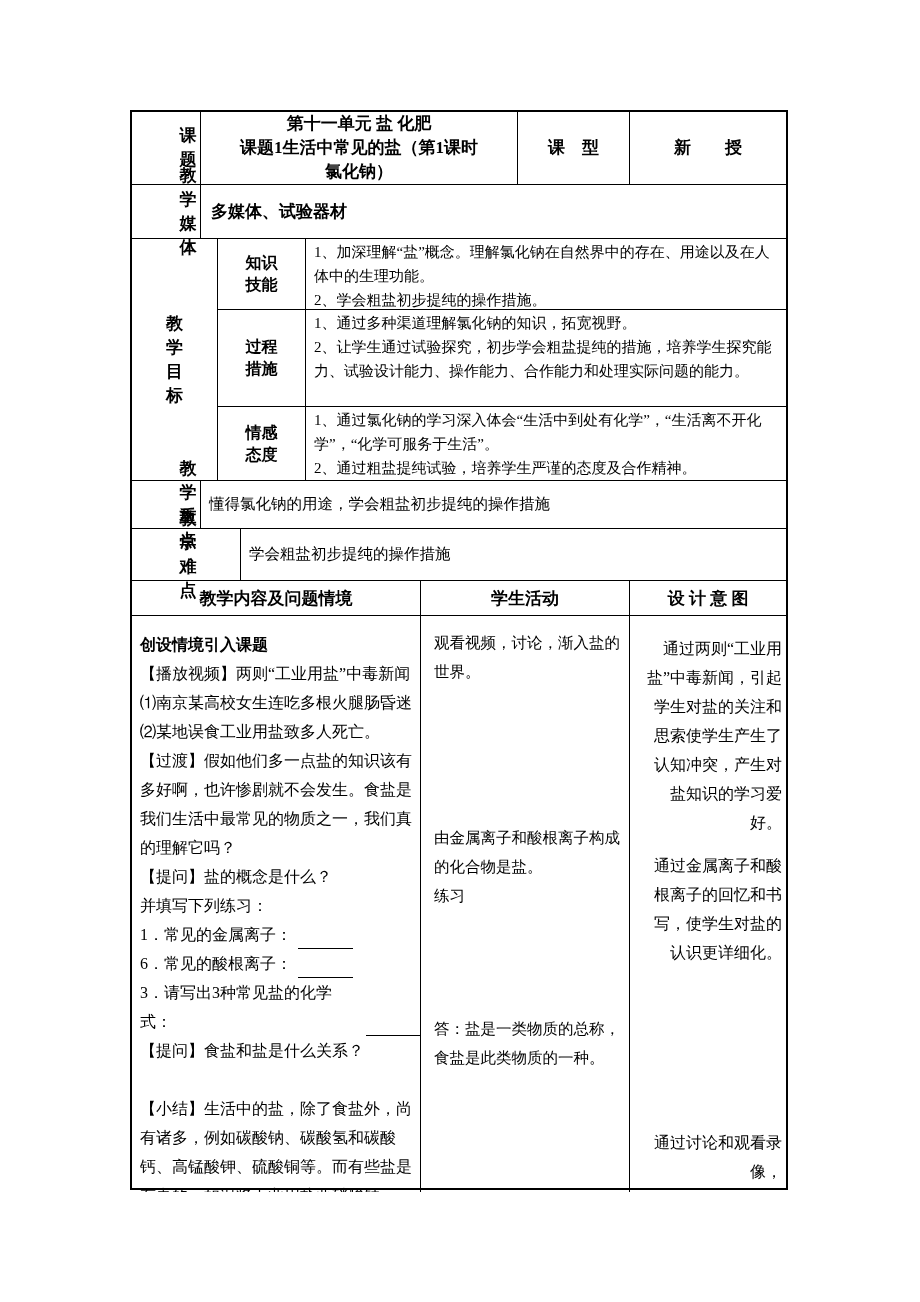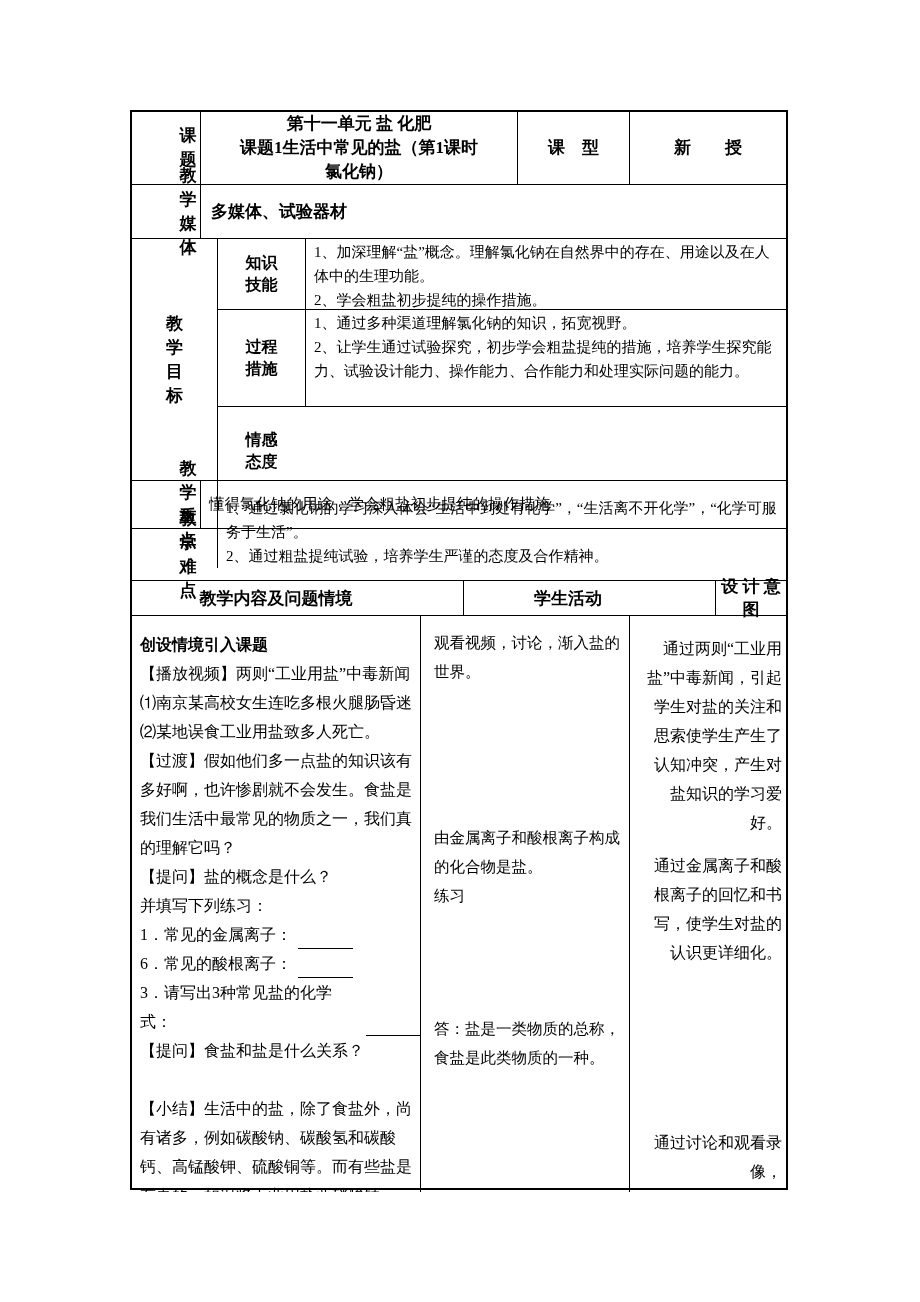--- a/index.html
+++ b/index.html
@@ -20,39 +20,39 @@
   .center{ display:flex; align-items:center; justify-content:center; text-align:center; }
   .vcenter{ display:flex; align-items:center; }
   .bold{ font-weight:bold; }
   .pre{ white-space:pre-line; }
   
   .r1{ height:72px; }
   .r2{ height:54px; }
   .r-goals{ height:242px; }
   .r-focus{ height:48px; }
   .r-diff{ height:52px;gap:40px; }
-  .r-head{ height:35px;gap:43px; }
+  .r-head{ height:35px; }
   .r-body{ height:577px; }
   .w68{ width:68px; flex:0 0 68px;padding-left:44px; }
   .w85{ width:85px; flex:0 0 85px; }
   .w317{ width:317px; flex:0 0 317px; }
   .w112{ width:112px; flex:0 0 112px; }
   .w288{ width:288px; flex:0 0 288px; }
   .w209{ width:209px; flex:0 0 209px; }
   .flex1{ flex:1 1 auto; }
   .lab{ font-size:17px; font-weight:bold; line-height:24px; }
   .r1 .td{ font-size:17px; line-height:24px; }
   .r2 .val{ font-size:17px; padding-left:10px; }
   
   .goals-right{ flex:1 1 auto; display:flex; flex-direction:column; }
   .goal-row{ display:flex; border-top:1.5px solid #000; }
   .goal-row.first{ border-top:none; }
   .g-knowledge{ height:70px; }
   .g-process{ height:98px; }
-  .g-emotion{ height:74px;flex-direction:column; }
+  .g-emotion{ height:74px; }
   .goal-label{ width:88px; flex:0 0 88px; border-left:1.5px solid #000; font-size:16px; font-weight:bold; line-height:22px; }
   .goal-content{ flex:1 1 auto; border-left:1.5px solid #000; font-size:15px; line-height:24px; padding:1px 6px 0 8px; white-space:pre-line; }
   .focus-val{ font-size:15.5px; padding-left:8px; }
   .r-head .td{ font-size:17px; font-weight:bold; }
   
   .r-body .td{ overflow:hidden; }
   .bcol1{ font-size:16px; line-height:29px; padding:14px 3px 0 8px; }
   .bcol1 p{ margin:0; }
   .bcol1 .heading{ font-weight:bold; font-family:"Liberation Sans","DejaVu Sans",sans-serif; }
   .exline{ display:flex; align-items:flex-end; }
@@ -115,20 +115,21 @@
 
   <div class="tr r-focus">
     <div class="td w68 center lab pre">教学重
 点</div>
     <div class="td flex1 vcenter focus-val">懂得氯化钠的用途，学会粗盐初步提纯的操作措施</div>
   </div>
 
   <div class="tr r-diff">
     <div class="td w68 center lab pre">教学难
 点</div>
+    <div class="td flex1 vcenter focus-val">学会粗盐初步提纯的操作措施</div>
   </div>
 
   <div class="tr r-head">
     <div class="td w288 center">教学内容及问题情境</div>
     <div class="td w209 center">学生活动</div>
     <div class="td flex1 center">设 计 意 图</div>
   </div>
 
   <div class="tr r-body">
 

